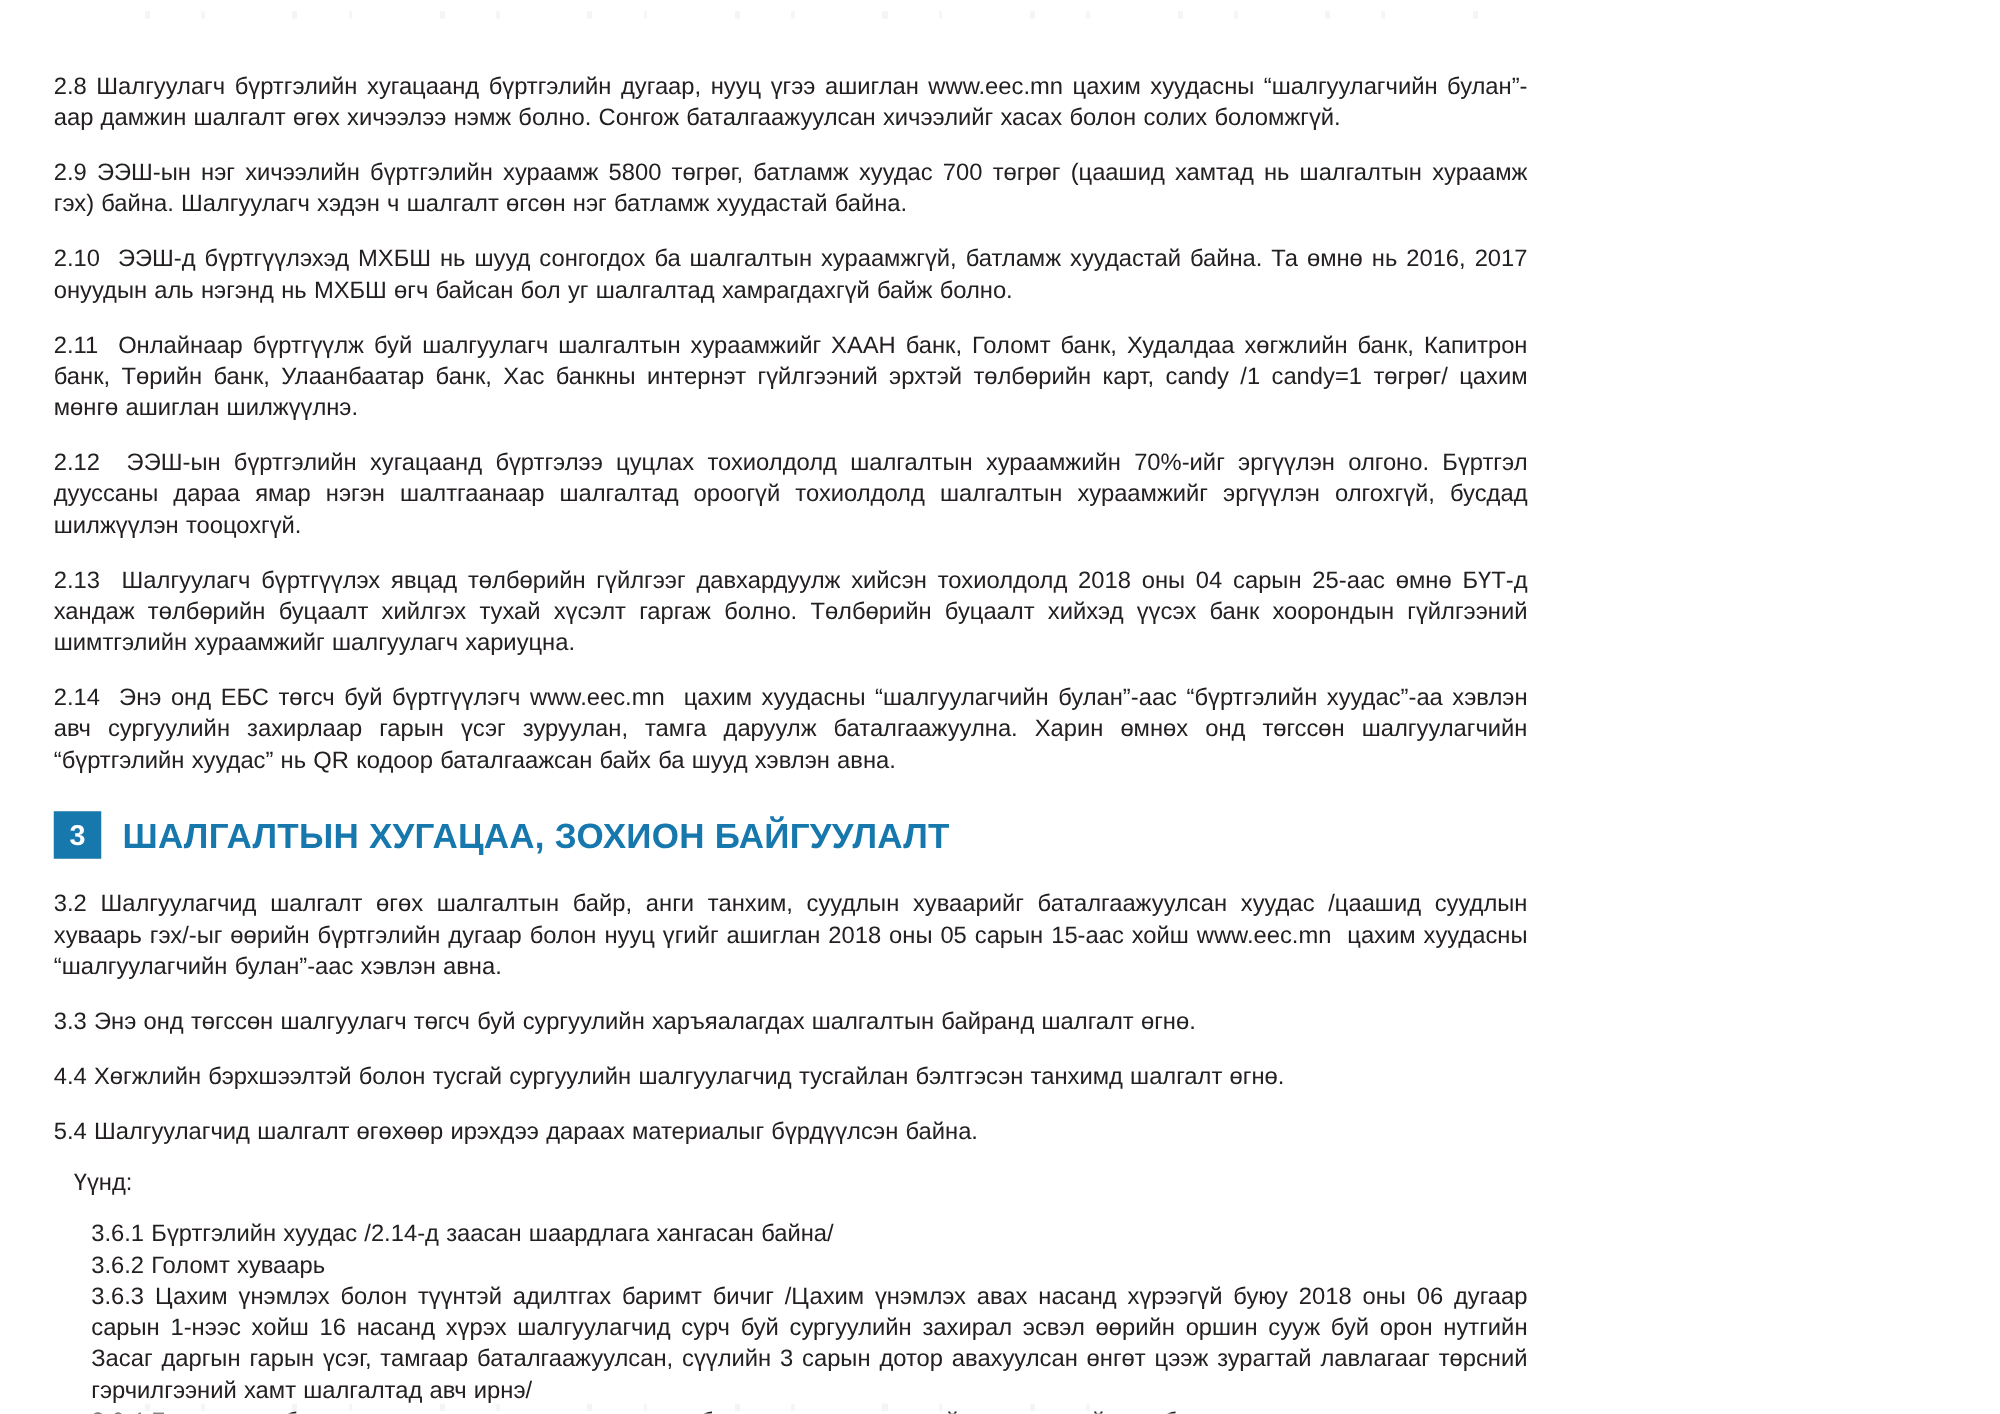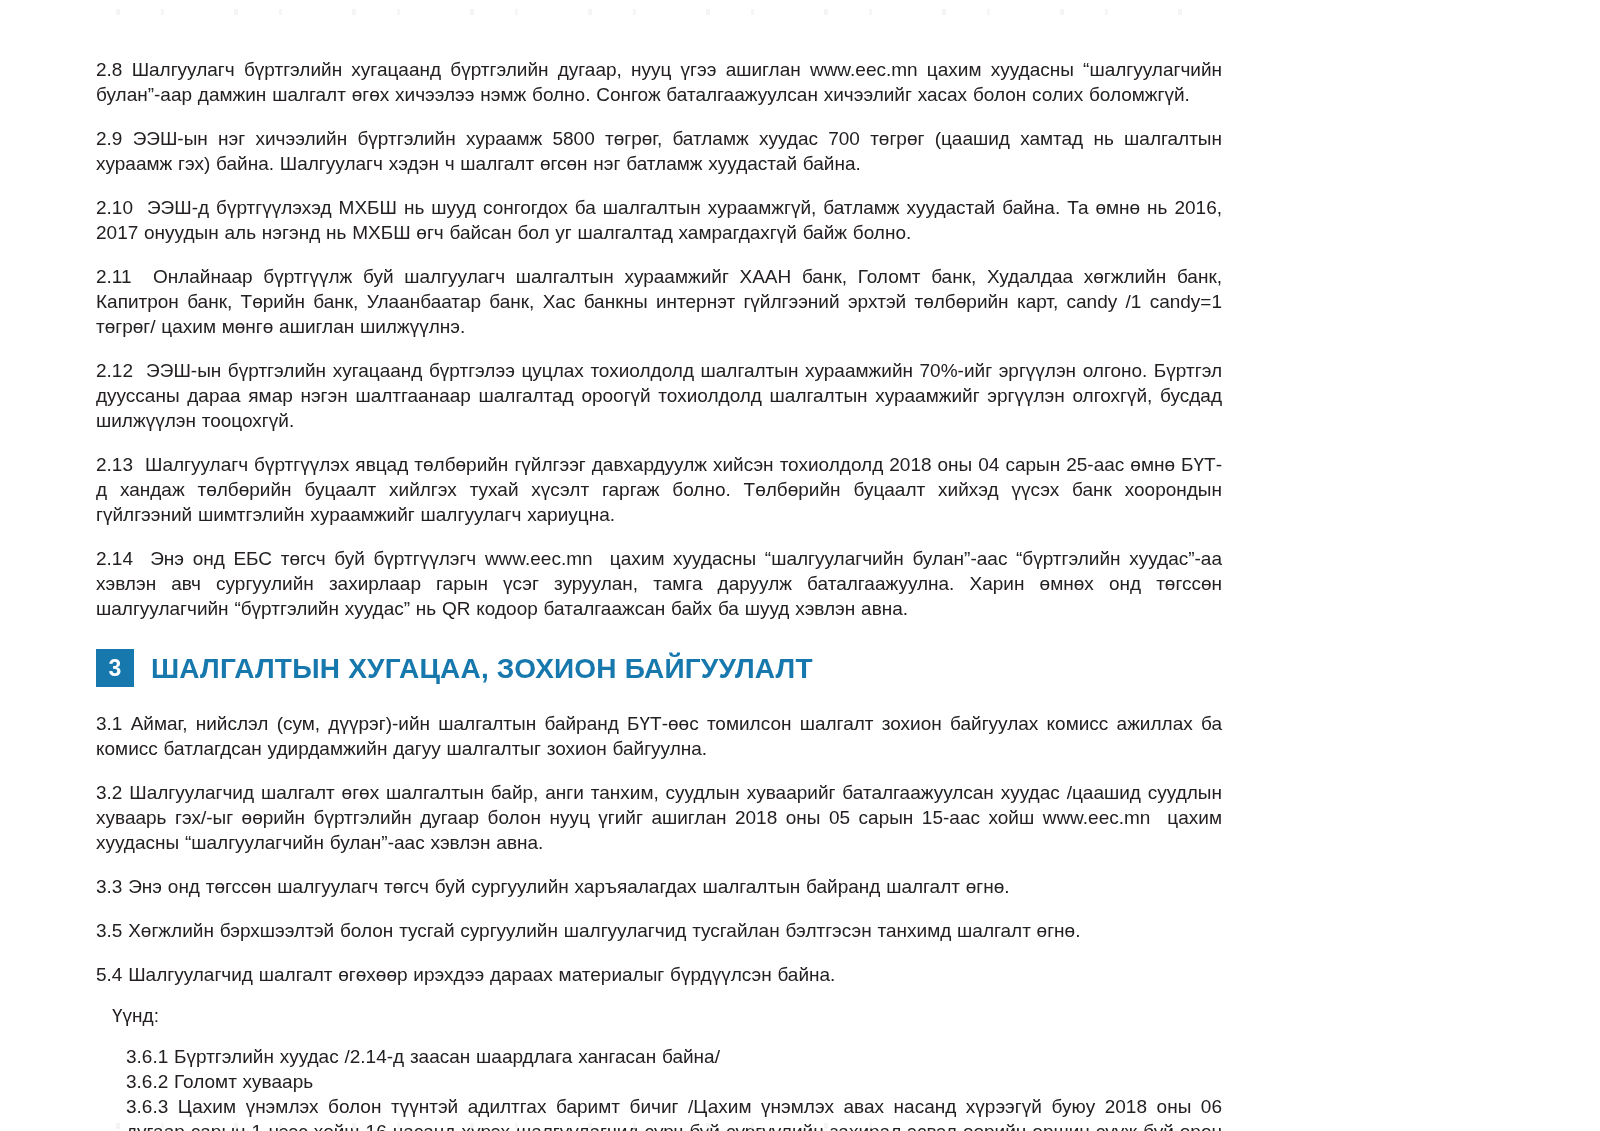--- a/index.html
+++ b/index.html
@@ -7,21 +7,21 @@
     padding: 0;
     background: #ffffff;
   }
   .page {
     position: relative;
     width: 1312px;
     height: 1131px;
     background: var(--bg, #ffffff);
     overflow: hidden;
     box-sizing: border-box;
-    padding: 57px 90px 0 96px;
+    padding: 57px 90px 0 43px;
     font-family: "Liberation Sans", "DejaVu Sans", sans-serif;
     font-size: 19px;
     line-height: 25px;
     color: var(--text, #242021);
     text-align: justify;
   }
   .page p {
     margin: 0 0 19px 0;
   }
   .para { word-spacing: 0.5px; }
@@ -90,24 +90,23 @@
   <p class="para">2.11&nbsp; Онлайнаар бүртгүүлж буй шалгуулагч шалгалтын хураамжийг ХААН банк, Голомт банк, Худалдаа хөгжлийн банк, Капитрон банк, Төрийн банк, Улаанбаатар банк, Хас банкны интернэт гүйлгээний эрхтэй төлбөрийн карт, candy /1 candy=1 төгрөг/ цахим мөнгө ашиглан шилжүүлнэ.</p>
   <p class="para">2.12&nbsp; ЭЭШ-ын бүртгэлийн хугацаанд бүртгэлээ цуцлах тохиолдолд шалгалтын хураамжийн 70%-ийг эргүүлэн олгоно. Бүртгэл дууссаны дараа ямар нэгэн шалтгаанаар шалгалтад ороогүй тохиолдолд шалгалтын хураамжийг эргүүлэн олгохгүй, бусдад шилжүүлэн тооцохгүй.</p>
   <p class="para">2.13&nbsp; Шалгуулагч бүртгүүлэх явцад төлбөрийн гүйлгээг давхардуулж хийсэн тохиолдолд 2018 оны 04 сарын 25-аас өмнө БҮТ-д хандаж төлбөрийн буцаалт хийлгэх тухай хүсэлт гаргаж болно. Төлбөрийн буцаалт хийхэд үүсэх банк хоорондын гүйлгээний шимтгэлийн хураамжийг шалгуулагч хариуцна.</p>
   <p class="para">2.14&nbsp; Энэ онд ЕБС төгсч буй бүртгүүлэгч www.eec.mn&nbsp; цахим хуудасны “шалгуулагчийн булан”-аас “бүртгэлийн хуудас”-аа хэвлэн авч сургуулийн захирлаар гарын үсэг зуруулан, тамга даруулж баталгаажуулна. Харин өмнөх онд төгссөн шалгуулагчийн “бүртгэлийн хуудас” нь QR кодоор баталгаажсан байх ба шууд хэвлэн авна.</p>
 
   <div class="section-heading">
     <div class="section-num-box">3</div>
     <div class="section-title">ШАЛГАЛТЫН ХУГАЦАА, ЗОХИОН БАЙГУУЛАЛТ</div>
   </div>
 
-  <p class="para">3.1 Аймаг, нийслэл (сум, дүүрэг)-ийн шалгалтын байранд БҮТ-өөс томилсон шалгалт зохион байгуулах комисс ажиллах ба комисс батлагдсан удирдамжийн дагуу шалгалтыг зохион байгуулна.</p>
   <p class="para">3.2 Шалгуулагчид шалгалт өгөх шалгалтын байр, анги танхим, суудлын хуваарийг баталгаажуулсан хуудас /цаашид суудлын хуваарь гэх/-ыг өөрийн бүртгэлийн дугаар болон нууц үгийг ашиглан 2018 оны 05 сарын 15-аас хойш www.eec.mn&nbsp; цахим хуудасны “шалгуулагчийн булан”-аас хэвлэн авна.</p>
   <p class="para">3.3 Энэ онд төгссөн шалгуулагч төгсч буй сургуулийн харъяалагдах шалгалтын байранд шалгалт өгнө.</p>
-  <p class="para">3.5 Хөгжлийн бэрхшээлтэй болон тусгай сургуулийн шалгуулагчид тусгайлан бэлтгэсэн танхимд шалгалт өгнө.</p>
+  <p class="para">4.4 Хөгжлийн бэрхшээлтэй болон тусгай сургуулийн шалгуулагчид тусгайлан бэлтгэсэн танхимд шалгалт өгнө.</p>
 
   <p class="para p-tight">5.4 Шалгуулагчид шалгалт өгөхөөр ирэхдээ дараах материалыг бүрдүүлсэн байна.</p>
   <p class="list-intro">Үүнд:</p>
 
   <div class="sublist">
     <p class="para">3.6.1 Бүртгэлийн хуудас /2.14-д заасан шаардлага хангасан байна/</p>
     <p class="para">3.6.2 Голомт хуваарь</p>
     <p class="para">3.6.3 Цахим үнэмлэх болон түүнтэй адилтгах баримт бичиг /Цахим үнэмлэх авах насанд хүрээгүй буюу 2018 оны 06 дугаар сарын 1-нээс хойш 16 насанд хүрэх шалгуулагчид сурч буй сургуулийн захирал эсвэл өөрийн оршин сууж буй орон нутгийн Засаг даргын гарын үсэг, тамгаар баталгаажуулсан, сүүлийн 3 сарын дотор авахуулсан өнгөт цээж зурагтай лавлагааг төрсний гэрчилгээний хамт шалгалтад авч ирнэ/</p>
     <p class="para">3.6.4 Бүрэн дунд боловсролын үнэмлэх, түүнээс дээш боловсрол эзэмшсэнийг гэрчлэх нийслэл бичиг</p>
   </div>

